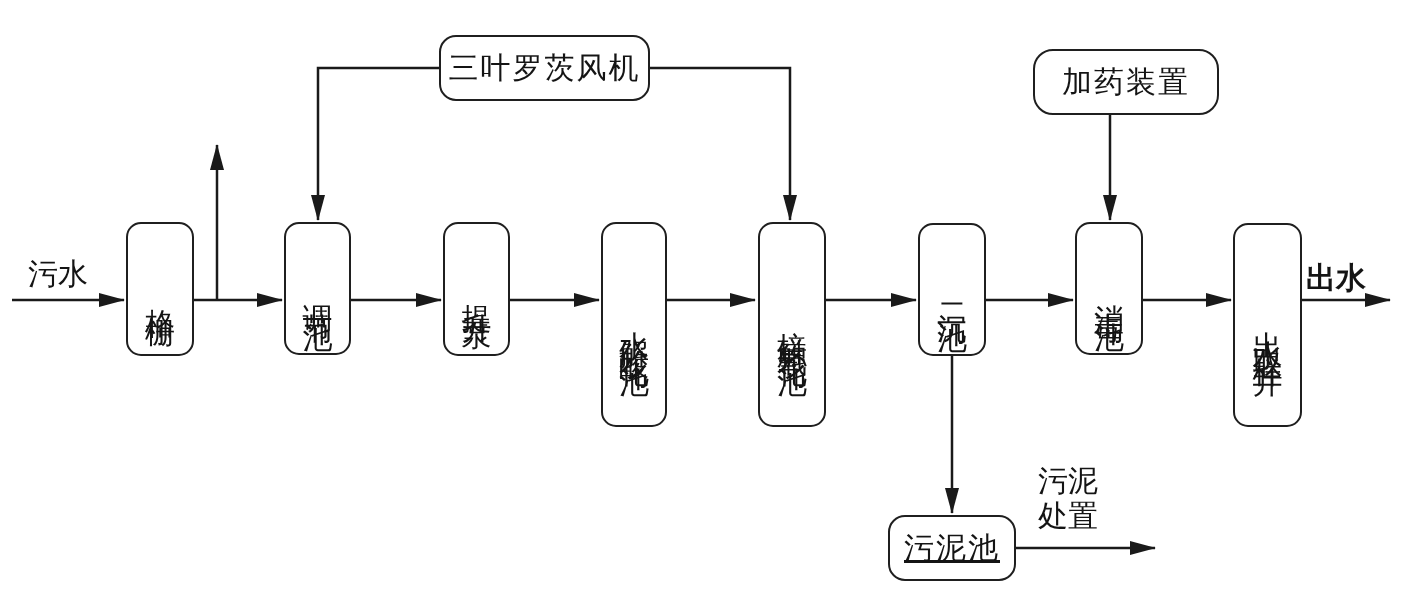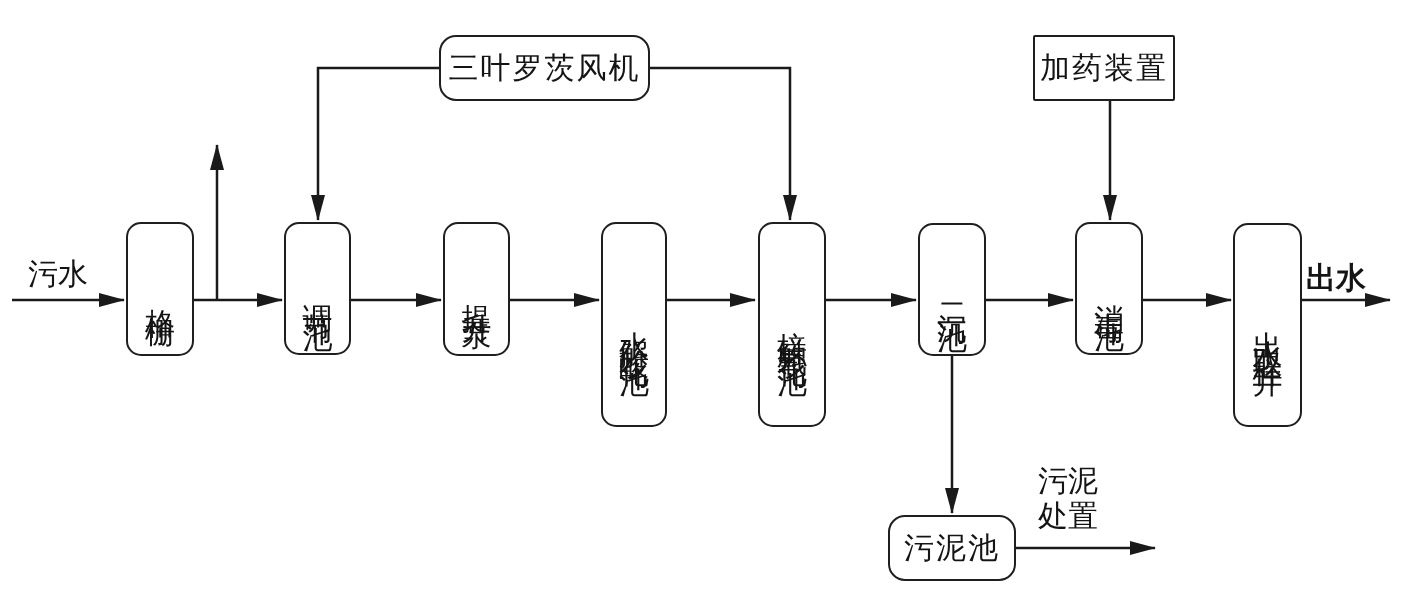--- a/index.html
+++ b/index.html
@@ -119,25 +119,25 @@
   </div>
 
   <div class="node" style="left:1233px; top:223px; width:69px; height:204px;">
     <span class="vtext">出水取样井</span>
   </div>
 
   <div class="node" style="left:439px; top:35px; width:211px; height:66px; border-radius:17px;">
     <span class="htext">三叶罗茨风机</span>
   </div>
 
-  <div class="node" style="left:1033px; top:35px; width:142px; height:66px; border-radius:2px;">
+  <div class="node" style="left:1033px; top:49px; width:186px; height:66px; border-radius:20px;">
     <span class="htext">加药装置</span>
   </div>
 
-  <div class="node" style="left:888px; top:515px; width:128px; height:66px; border-radius:17px;">
+  <div class="node" style="left:888px; top:515px; width:128px; height:66px; border-radius:17px;text-decoration:underline;">
     <span class="htext">污泥池</span>
   </div>
 
   <div class="flabel" style="left:28px; top:257px;">污水</div>
 
   <div class="flabel" style="left:1306px; top:261px;font-weight:bold;">出水</div>
 
   <div class="flabel" style="left:1038px; top:464px; text-align:center;">污泥
 处置</div>
 

